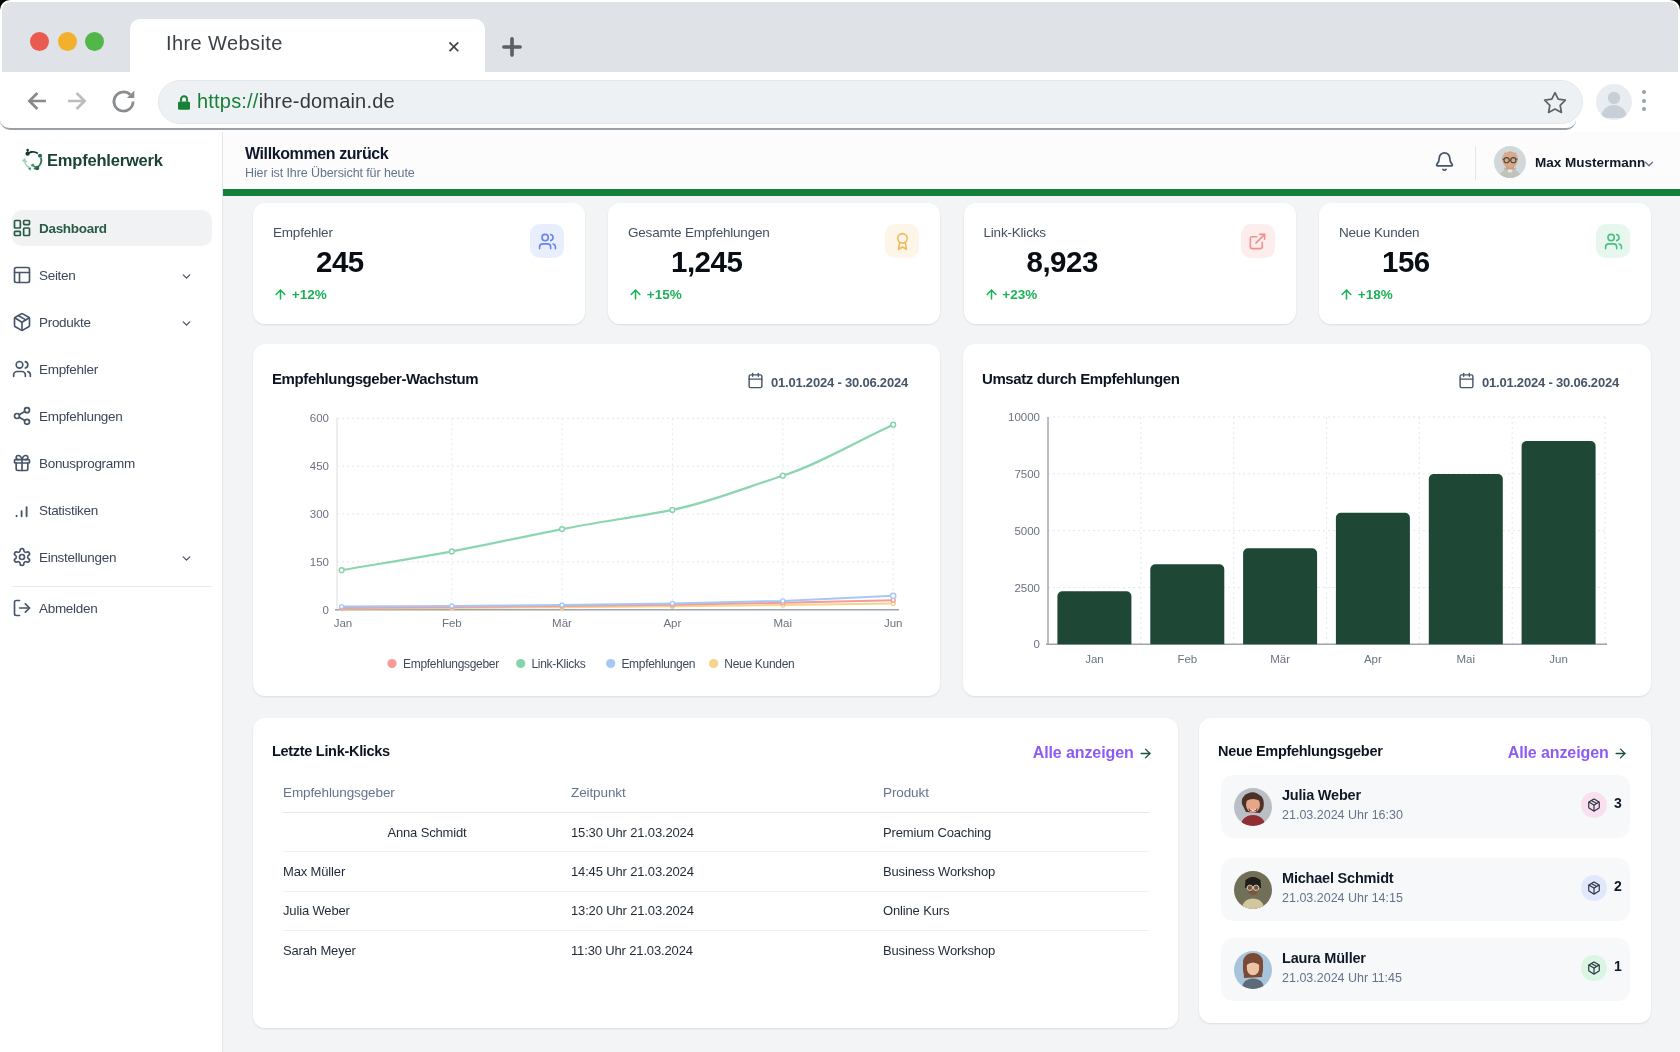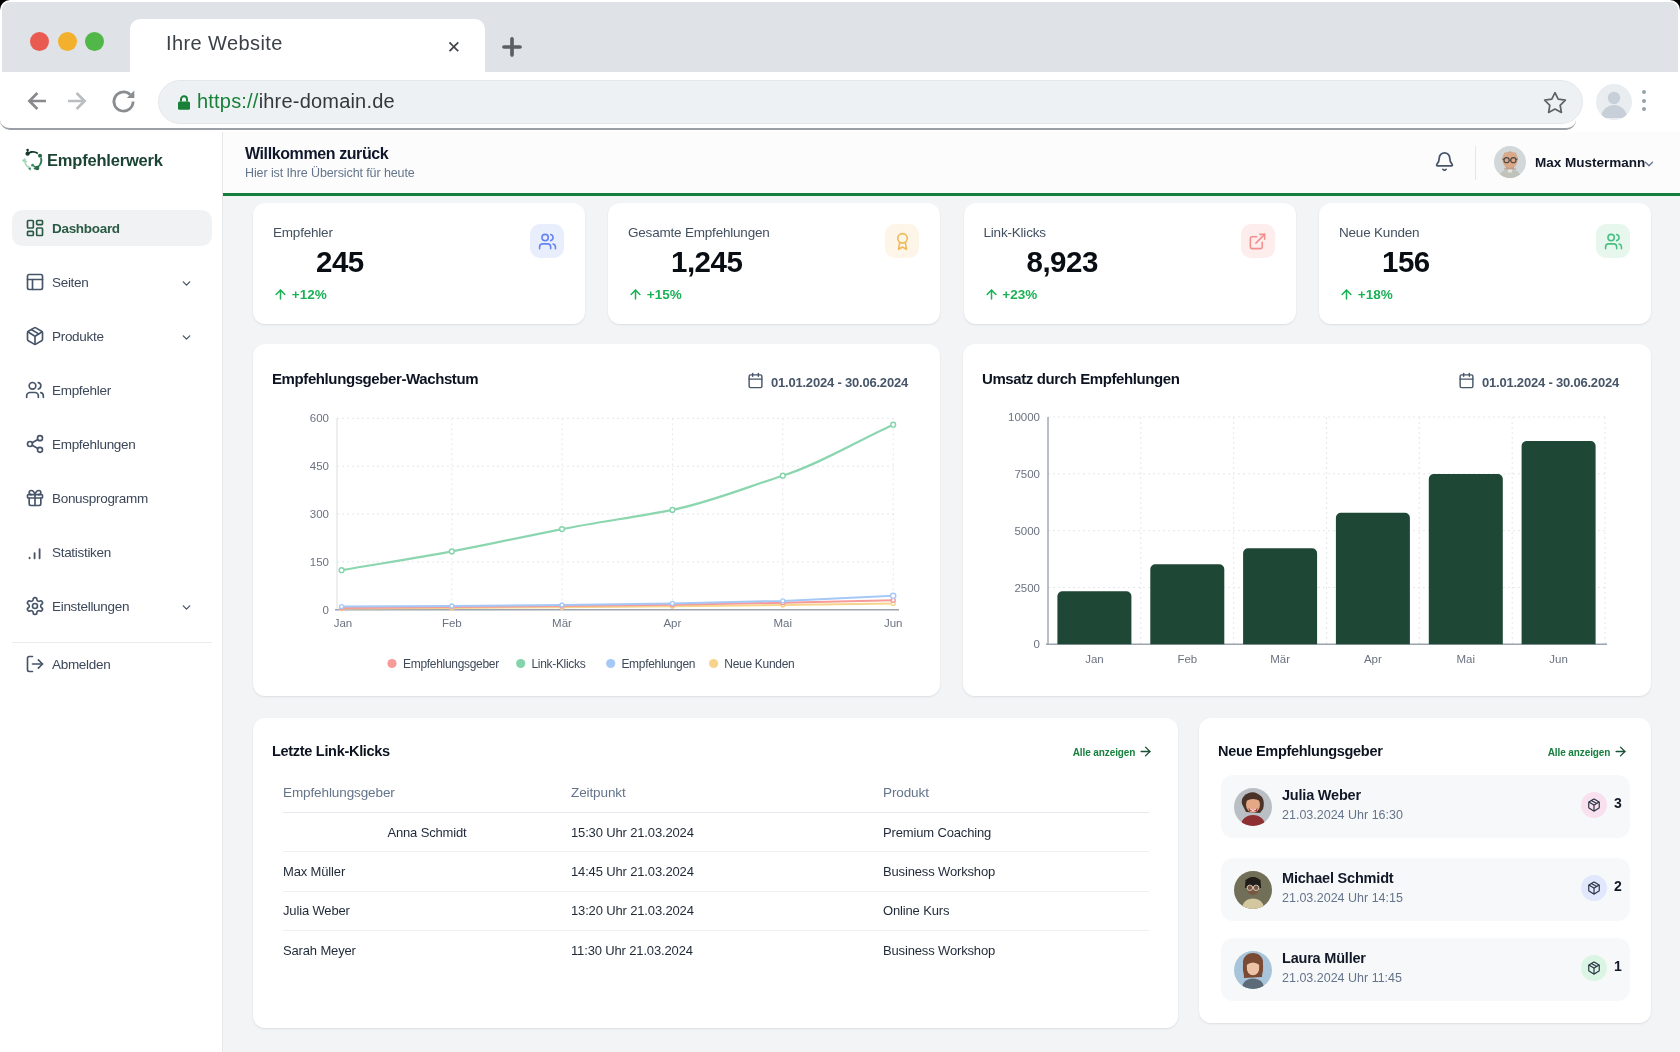--- a/index.html
+++ b/index.html
@@ -30,30 +30,30 @@
   .kebab { position:absolute; left:1642px; top:18px; width:6px; }
   .kebab span { display:block; width:4px; height:4px; border-radius:50%; background:#97a1a8; margin:0 0 4.5px 0; }
 
   
   .app { position:absolute; left:0; top:132px; width:1680px; height:920px; background:#f3f4f6; }
   .sidebar { position:absolute; left:0; top:0; width:223px; height:920px;
     background:#fff; border-right:1px solid #e5e8eb; }
   .logo { position:absolute; left:20px; top:15px; display:flex; align-items:center; }
   .logo-text { font-size:16.5px; font-weight:bold; color:#1c4434; margin-left:1px; letter-spacing:-0.2px; }
   .nav { position:absolute; left:12px; top:78px; width:200px; }
-  .nav-item { position:relative; height:36px; margin-bottom:18px; border-radius:10px;
-    display:flex; align-items:center; padding-left:13px; color:#3c4759; font-size:13.5px; letter-spacing:-0.3px; }
+  .nav-item { position:relative; height:36px; margin-bottom:11px; border-radius:10px;
+    display:flex; align-items:center; color:#3c4759; font-size:13.5px; letter-spacing:-0.3px; }
   .nav-item svg { margin-right:7px; }
   .nav-item.active { background:#f1f2f3; color:#2a5a45; font-weight:bold; }
   .nav-item .chev { position:absolute; right:12px; top:13px; }
   .nav-div { height:1px; background:#e9ecef; margin:1px 0 3px 0; }
 
   
   .hdr { position:absolute; left:223px; top:0; width:1457px; height:64px;
-    background:#fcfcfd; border-bottom:3px solid #15803d; }
+    background:#fcfcfd; border-bottom:7px solid #15803d; }
   .hdr h1 { position:absolute; left:22px; top:13px; font-size:16px; font-weight:bold; color:#0f172a; letter-spacing:-0.4px; }
   .hdr .sub { position:absolute; left:22px; top:34px; font-size:12.5px; color:#64748b; letter-spacing:-0.1px; }
   .bell { position:absolute; left:1211px; top:19px; }
   .hdr-div { position:absolute; left:1252px; top:14px; width:1px; height:34px; background:#e3e6ea; }
   .hdr-avatar { position:absolute; left:1271px; top:14px; width:32px; height:32px; border-radius:50%; overflow:hidden; }
   .hdr-name { position:absolute; left:1312px; top:23px; font-size:13.5px; font-weight:bold; color:#111827; }
   .hdr-chev { position:absolute; left:1419px; top:25px; }
 
   
   .card { position:absolute; background:#fff; border-radius:12px;
@@ -63,21 +63,21 @@
   .stat .num { position:absolute; left:20px; top:42px; font-size:29.5px; font-weight:bold; color:#090d14; letter-spacing:-0.5px;margin-left:43px; }
   .stat .delta { position:absolute; left:20px; top:84px; font-size:13.5px; font-weight:bold; color:#1db157; }
   .stat .ibox { position:absolute; right:21px; top:21px; width:34px; height:34px; border-radius:10px;
     display:flex; align-items:center; justify-content:center; }
 
   .chart-card .ttl { position:absolute; left:19px; top:26px; font-size:15px; font-weight:bold; color:#0d1421; letter-spacing:-0.4px; }
   .daterange { position:absolute; top:28px; font-size:13px; color:#475569; font-weight:bold; letter-spacing:-0.2px; }
   .daterange svg { vertical-align:-2px; margin-right:7px; }
 
   .tbl-card .ttl, .ref-card .ttl { position:absolute; left:19px; top:25px; font-size:14.5px; font-weight:bold; color:#0d1421; letter-spacing:-0.3px; }
-  .alle { position:absolute; top:26px; font-size:10px; font-weight:bold; color:#15803d; letter-spacing:-0.1px; }
+  .alle { position:absolute; top:26px; font-size:16px; font-weight:bold; color:#8b5cf6; letter-spacing:-0.1px; }
   .refrow { position:absolute; left:22px; width:409px; height:63px; background:#f7f8f9; border-radius:12px; }
   .ref-ava { position:absolute; left:13px; top:12.5px; width:38px; height:38px; border-radius:50%; overflow:hidden; }
   .ref-name { position:absolute; left:61px; top:12px; font-size:14.5px; font-weight:bold; color:#111827; letter-spacing:-0.2px; }
   .ref-date { position:absolute; left:61px; top:33px; font-size:12.5px; color:#64748b; }
   .ref-badge { position:absolute; left:360px; top:16.5px; width:26px; height:26px; border-radius:50%;
     display:flex; align-items:center; justify-content:center; }
   .ref-count { position:absolute; left:393px; top:20px; font-size:14px; font-weight:bold; color:#111827; }
 </style>
 </head>
 <body>

